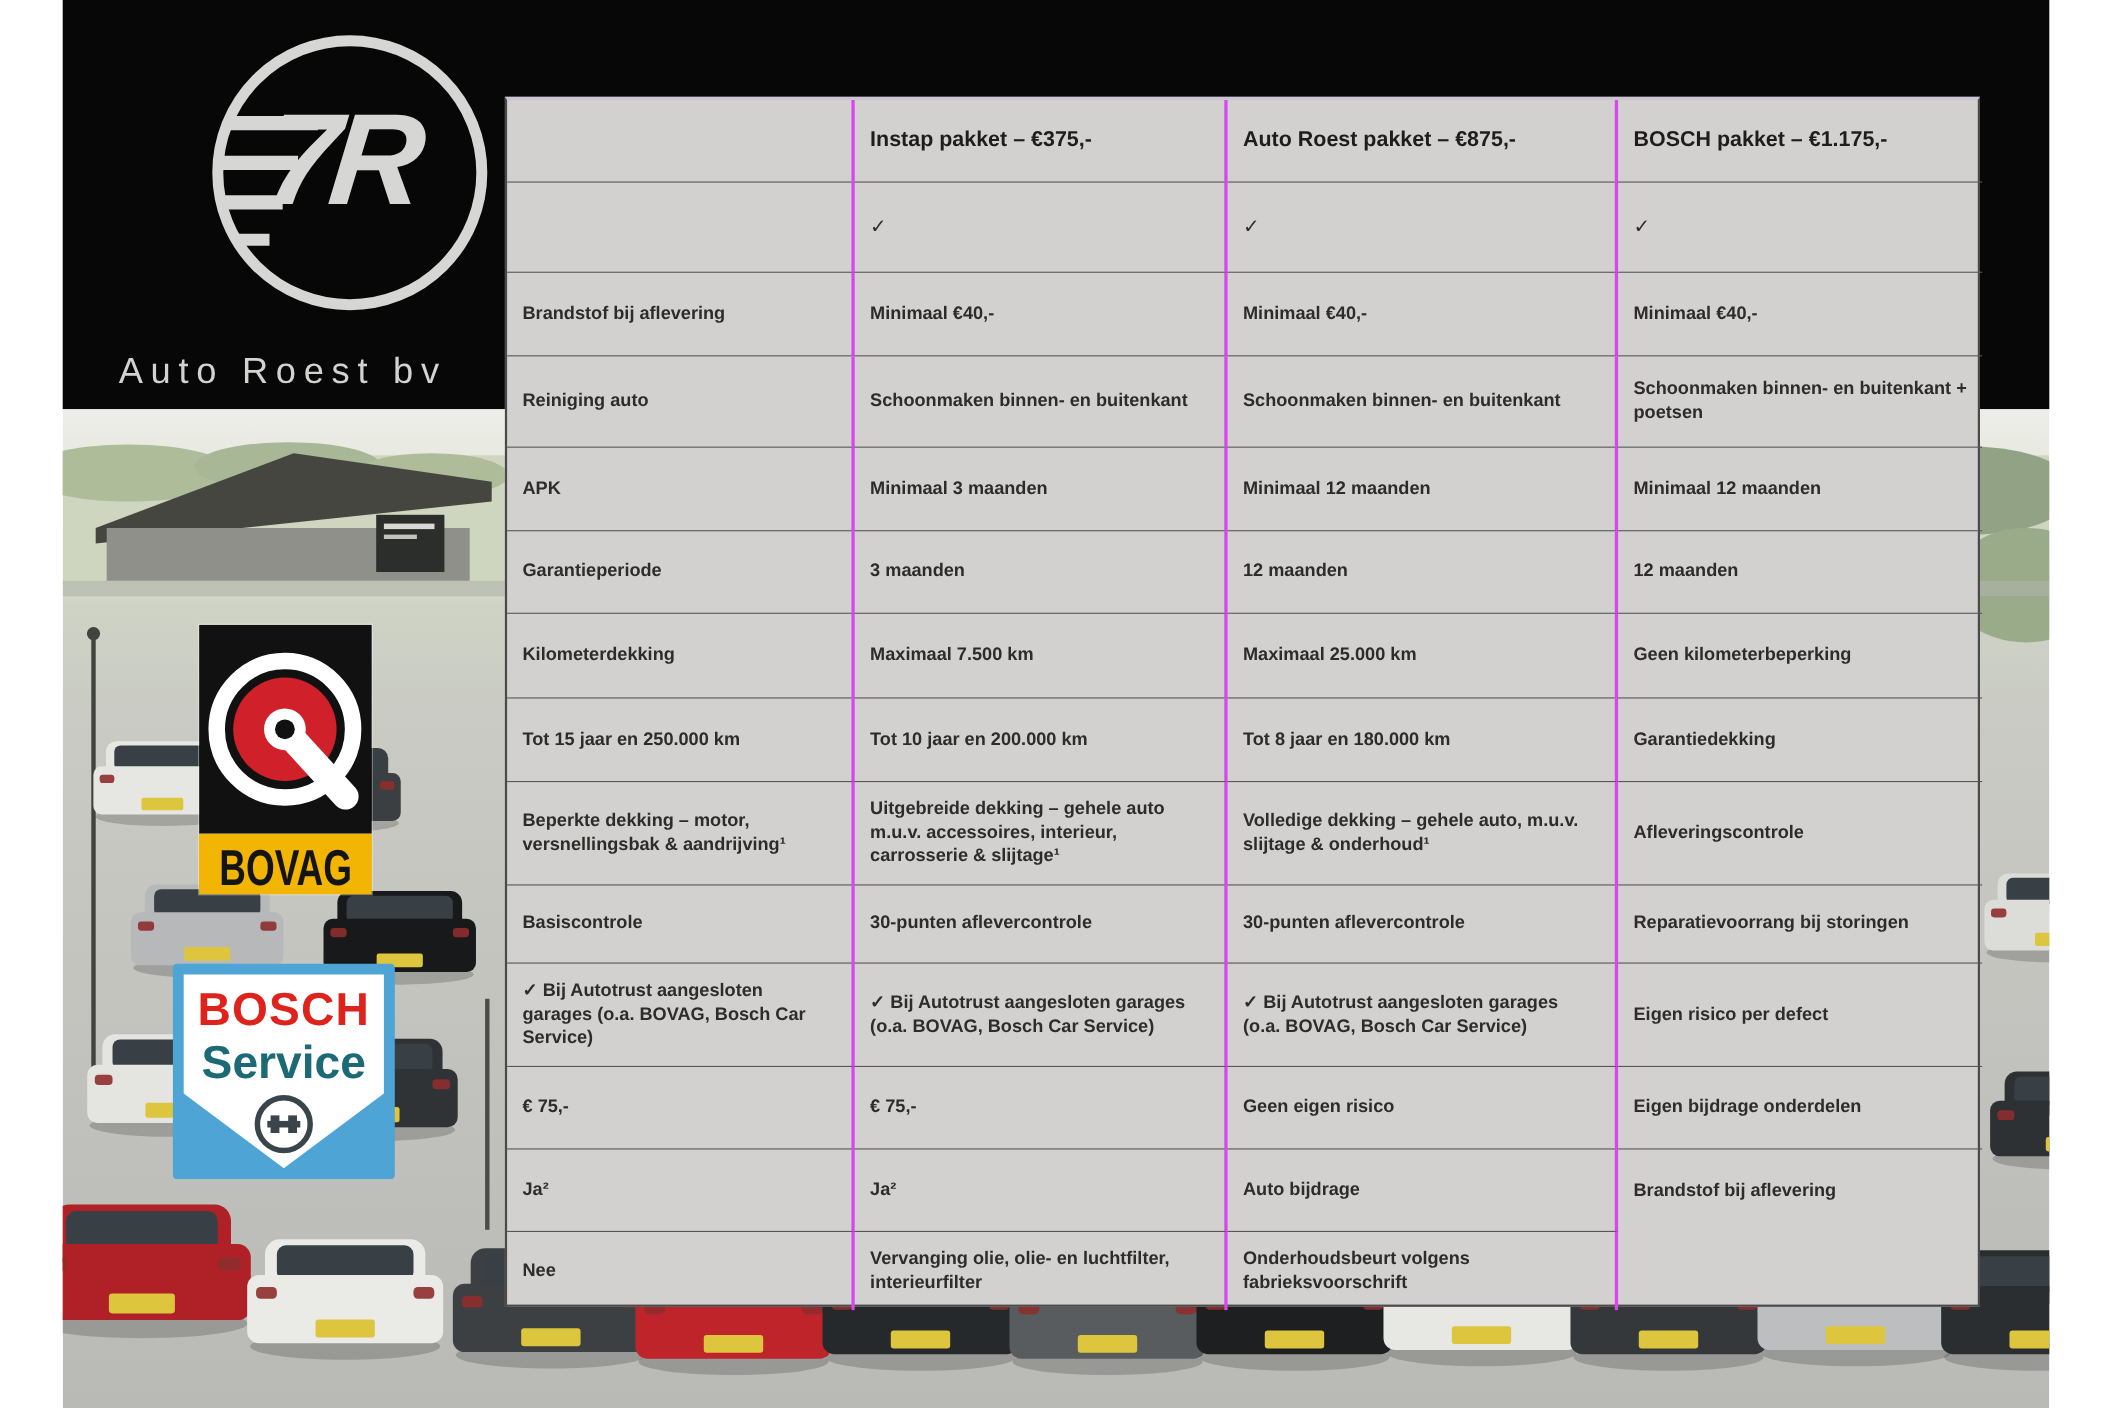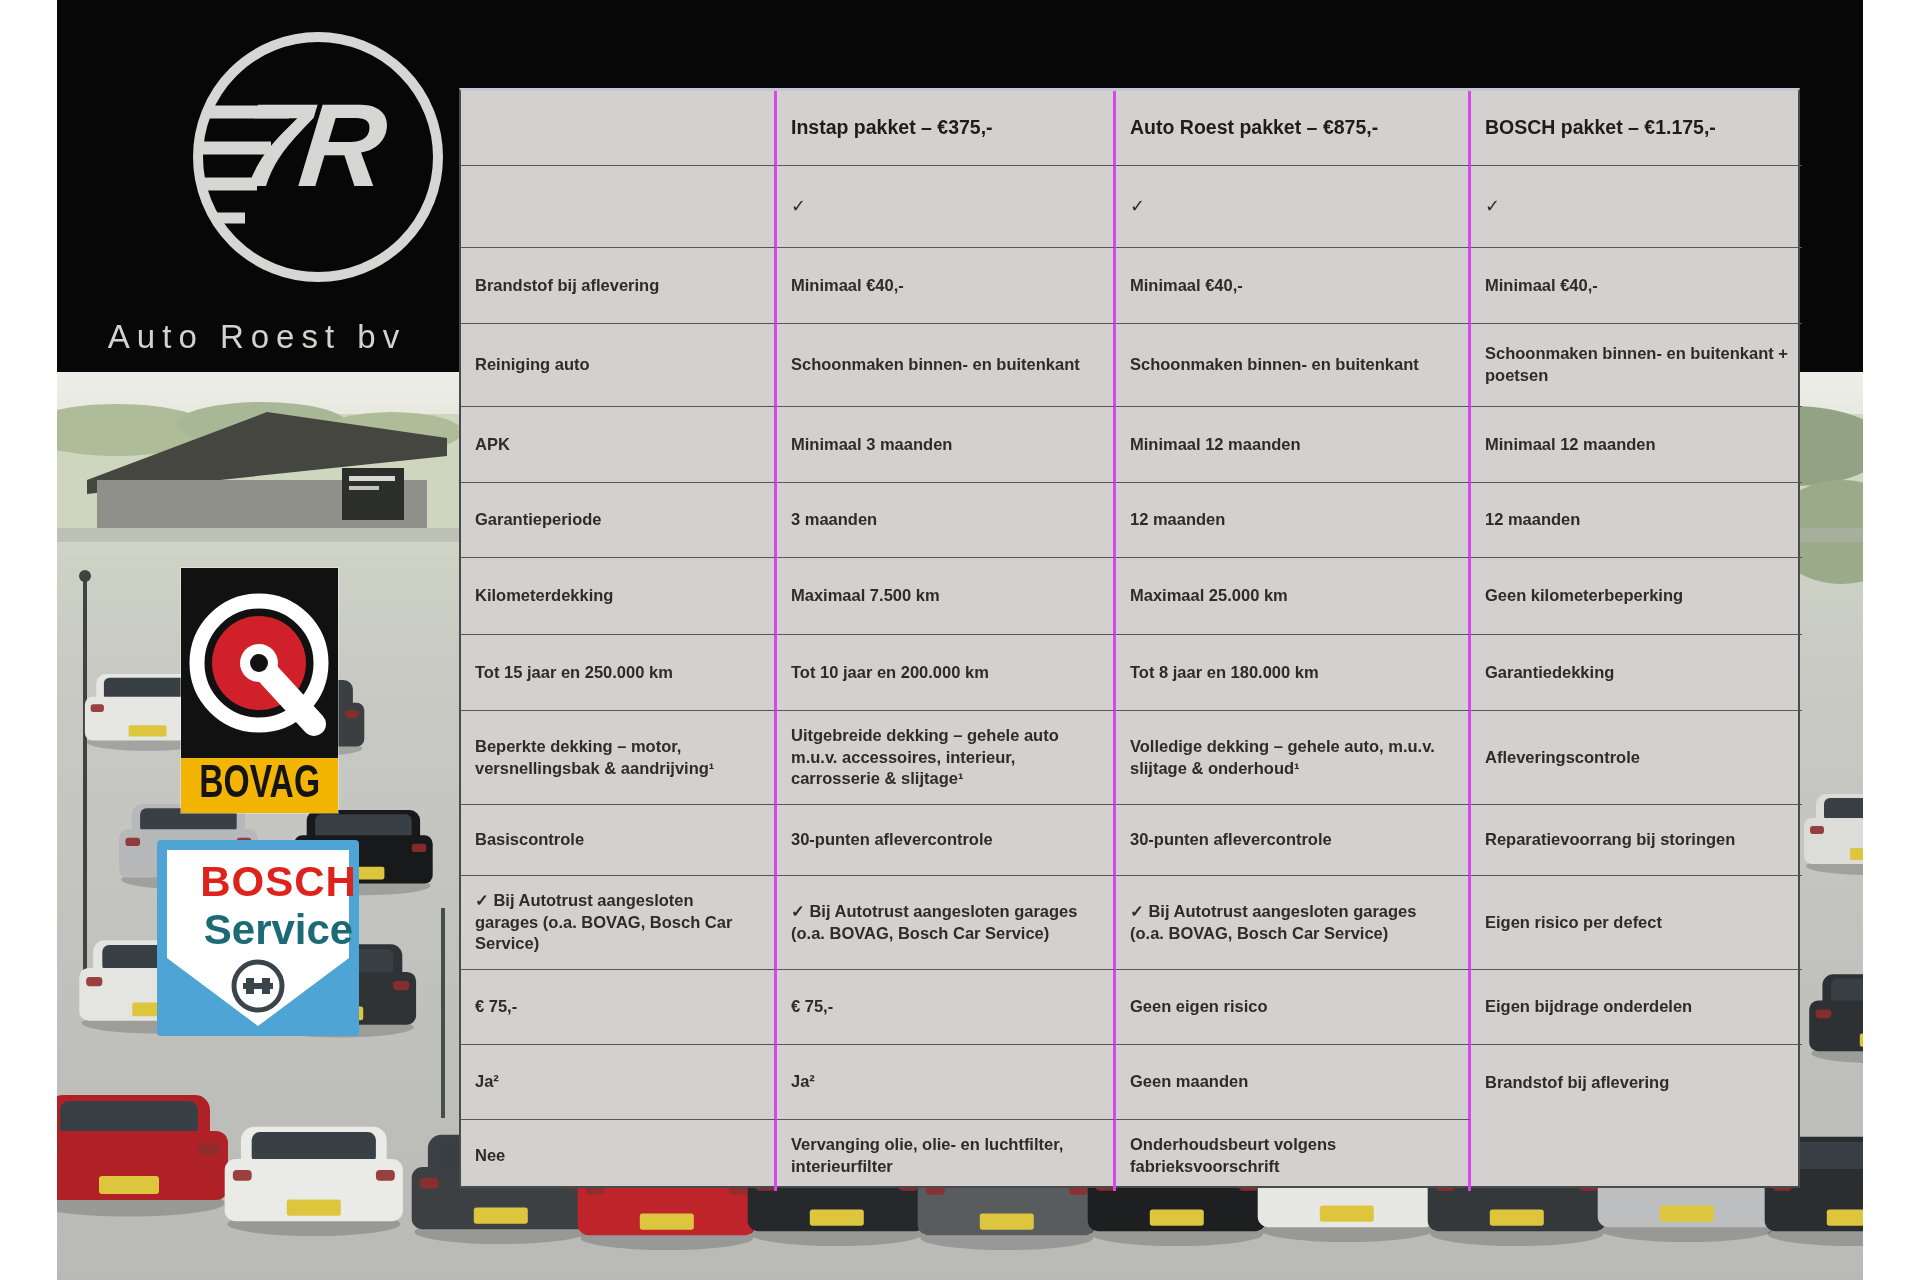--- a/index.html
+++ b/index.html
@@ -19,25 +19,25 @@
 
   
   .rdw{position:absolute;left:112px;top:403px;width:300px;height:125px;}
   .rdw svg{position:absolute;left:0;top:6px;}
   .rdw-text{position:absolute;left:150px;top:14px;font-family:"Liberation Serif",serif;
             font-weight:700;font-size:66px;color:#161616;letter-spacing:2px;}
 
   
   .bovag{position:absolute;left:181px;top:568px;width:157px;height:245px;box-shadow:0 0 0 1px rgba(255,255,255,.35);}
   .bovag-bar{position:absolute;left:0;top:190px;width:157px;height:55px;background:#f2b504;
-            display:flex;align-items:flex-start;justify-content:center;}
+            display:flex;align-items:flex-end;justify-content:center;}
   .bovag-bar span{font-weight:800;font-size:41px;color:#141414;transform:scale(.82,1.12);letter-spacing:0px;}
 
   
-  .bosch{position:absolute;left:157px;top:840px;width:202px;height:196px;padding-left:41px;}
+  .bosch{position:absolute;left:157px;top:876px;width:202px;height:196px;}
   .bosch svg{position:absolute;left:0;top:0;}
   .bosch-t1{position:absolute;left:0;top:18px;width:100%;text-align:center;font-weight:800;
             font-size:42px;color:#de231c;letter-spacing:1px;}
   .bosch-t2{position:absolute;left:0;top:66px;width:100%;text-align:center;font-weight:700;
             font-size:42px;color:#1b6a75;letter-spacing:0px;}
 
   
   .tbl{position:absolute;left:459px;top:88px;width:1341px;height:1100px;background:#d2d1cf;
        display:grid;box-sizing:border-box;
        grid-template-columns:316px 339px 355px 331px;
@@ -213,21 +213,21 @@
     <div class="cell">✓ Bij Autotrust aangesloten garages (o.a. BOVAG, Bosch Car Service)</div>
 
     <div class="cell">Eigen risico per defect</div>
     <div class="cell">€ 75,-</div>
     <div class="cell">€ 75,-</div>
     <div class="cell">Geen eigen risico</div>
 
     <div class="cell">Eigen bijdrage onderdelen</div>
     <div class="cell">Ja²</div>
     <div class="cell">Ja²</div>
-    <div class="cell">Geen maanden</div>
+    <div class="cell">Auto bijdrage</div>
 
     <div class="cell">Brandstof bij aflevering</div>
     <div class="cell">Nee</div>
     <div class="cell">Vervanging olie, olie- en luchtfilter, interieurfilter</div>
     <div class="cell">Onderhoudsbeurt volgens fabrieksvoorschrift</div>
   </div>
 
 </div>
 
 </body></html>

